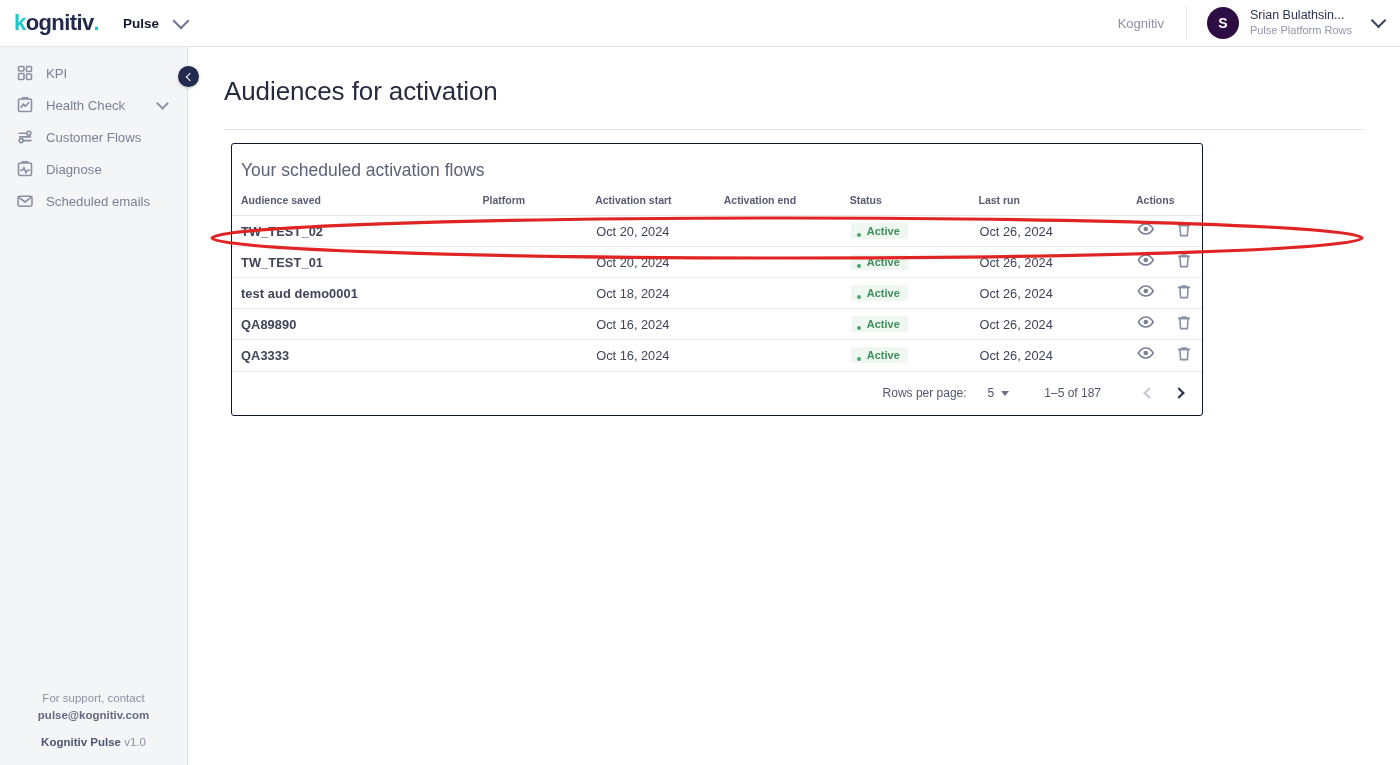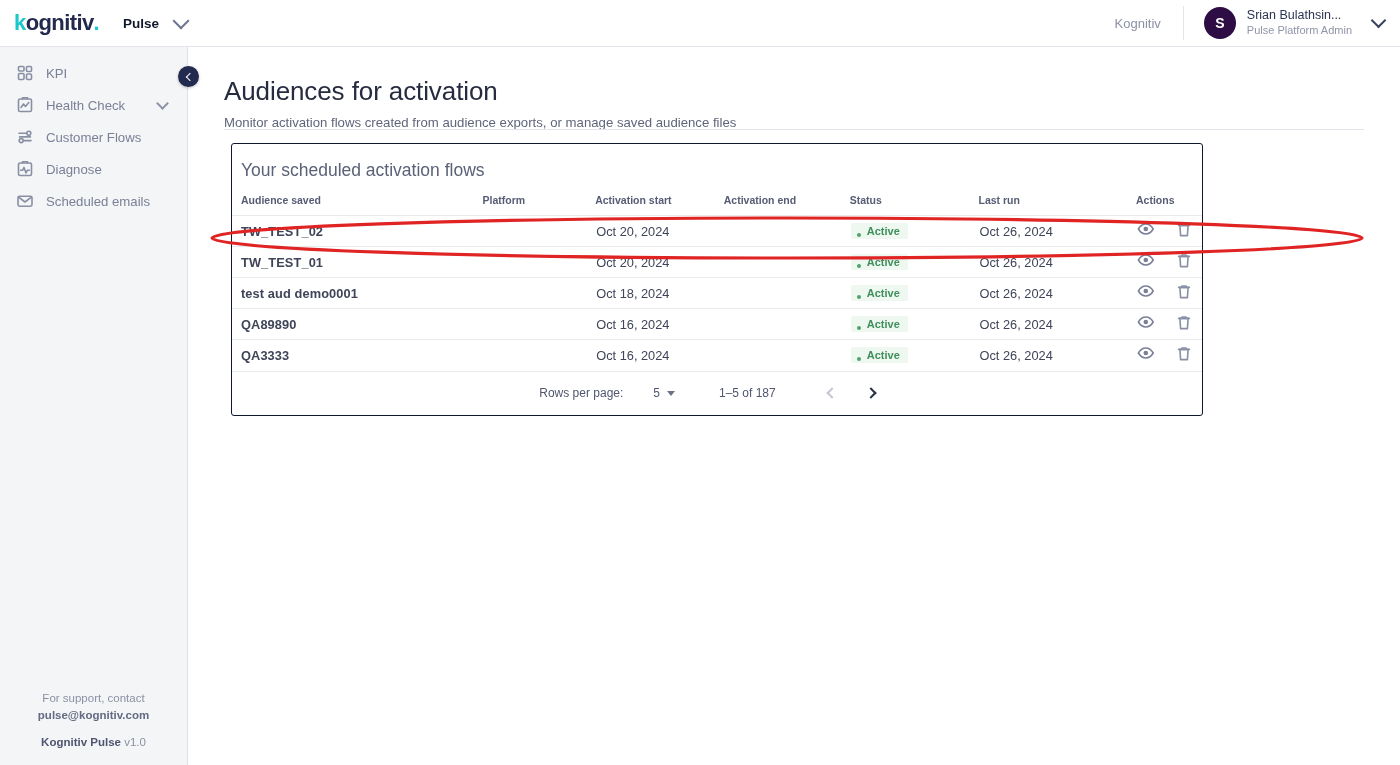--- a/index.html
+++ b/index.html
@@ -207,22 +207,22 @@
     font-size: 11px; font-weight: 700; color: #3f8f5c;
   }
   .badge .dot {
     width: 4px; height: 4px; border-radius: 50%; background: #4fa36b;
   }
   .act-wrap { display: inline-flex; align-items: center; gap: 20px; }
   .icon-btn { cursor: pointer; display: inline-flex; }
 
   
   #pager {
-    display: flex; align-items: center; justify-content: center;
-    gap: 16px; height: 44px;
+    display: flex; align-items: center; justify-content: flex-end;
+    gap: 7px; height: 44px;
     border-top: 1px solid #e8eaee;
     padding-right: 9px;
     font-size: 12px; color: #50566d;
   }
   #rpp-label { margin-right: 14px; }
   #rpp-select {
     display: inline-flex; align-items: center; gap: 7px;
     cursor: pointer; margin-right: 28px;
   }
   #rpp-caret {
@@ -264,21 +264,21 @@
     <span class="chev"></span>
   </div>
 
   <div id="topbar-right">
     <span id="org-name">Kognitiv</span>
     <span id="topbar-divider"></span>
     <div id="user-block">
       <div id="avatar">S</div>
       <div id="user-text">
         <div id="user-name">Srian Bulathsin...</div>
-        <div id="user-role">Pulse Platform Admin</div>
+        <div id="user-role">Pulse Platform Rows</div>
       </div>
       <span id="user-caret"></span>
     </div>
   </div>
 </div>
 
 <div id="sidebar">
   <nav id="nav">
       <div class="nav-item">
         <svg class="nav-ico" viewBox="0 0 18 18">
@@ -334,21 +334,20 @@
     </div>
   </div>
 </div>
 
 <div id="collapse-btn">
   <span class="lchev"></span>
 </div>
 
 <div id="main">
   <h1 id="page-title">Audiences for activation</h1>
-  <div id="page-sub">Monitor activation flows created from audience exports, or manage saved audience files</div>
   <div id="title-rule"></div>
 
   <div id="card">
     <div id="card-title">Your scheduled activation flows</div>
 
     <table id="flows">
       <thead>
         <tr id="head-row">
             <th class="c-name">Audience saved</th>
             <th class="c-plat">Platform</th>

